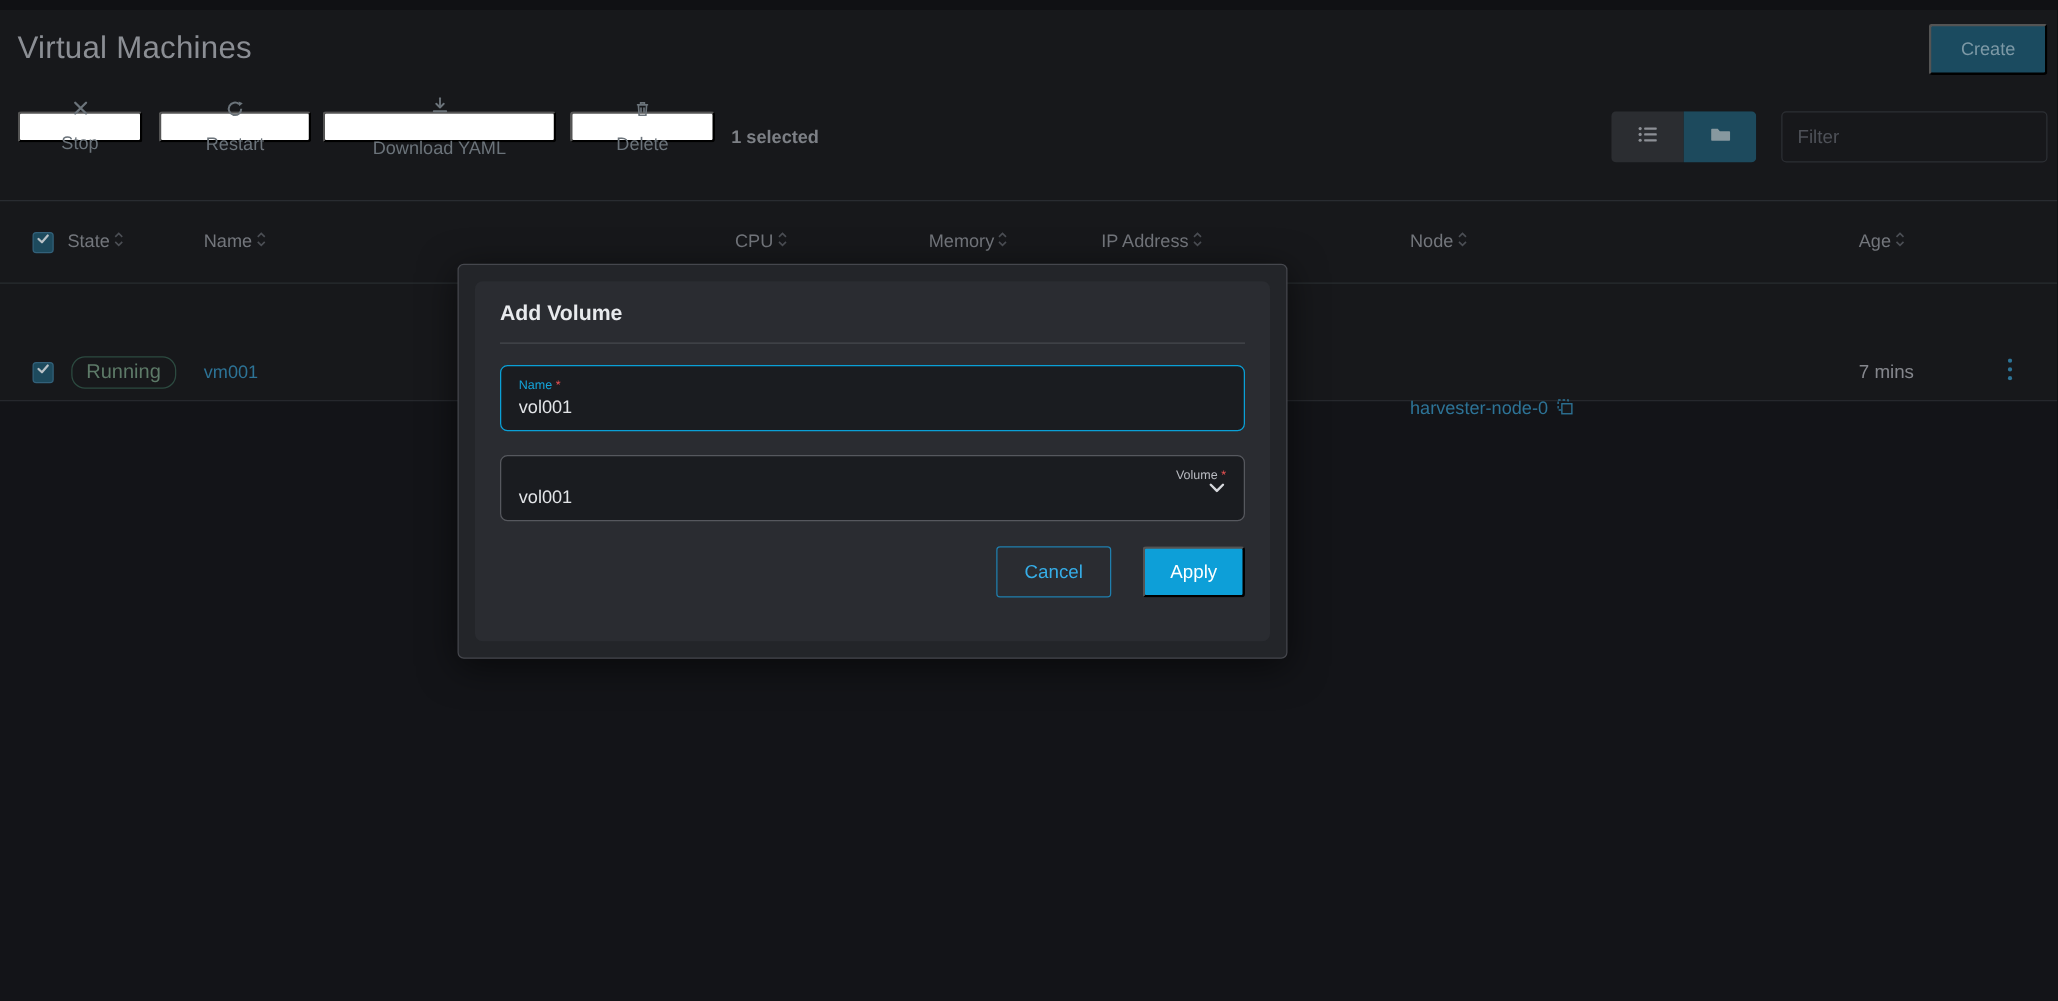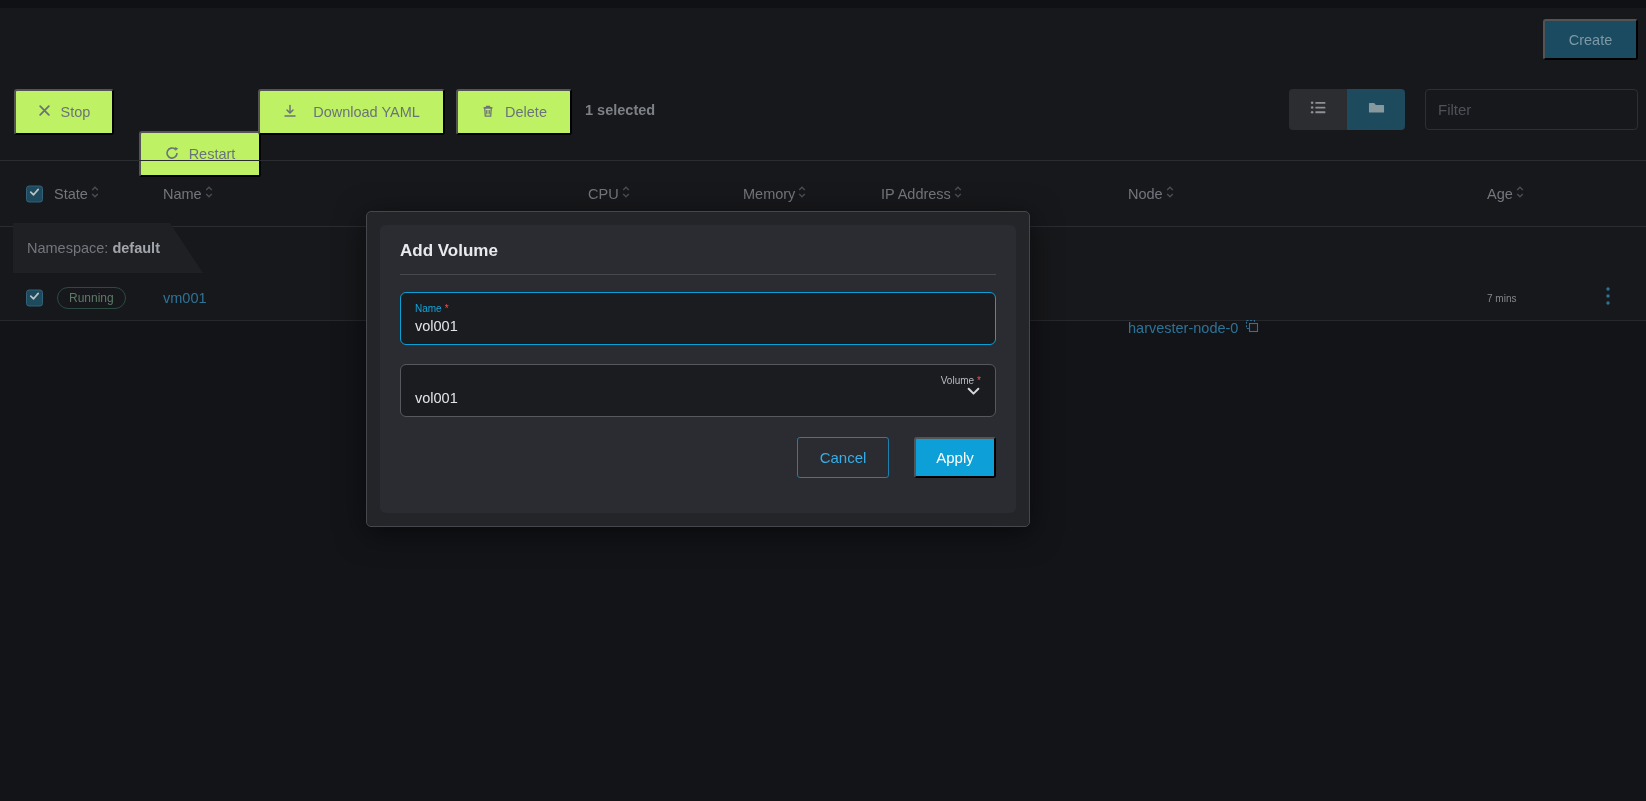--- a/index.html
+++ b/index.html
@@ -11,23 +11,23 @@
   }
   .topstrip { position:absolute; left:0; top:0; width:100%; height:8px; background:#101114; }
   .top-block { position:absolute; left:0; top:8px; width:100%; height:313px; background:#17181b; }
 
   
   .page-title { position:absolute; left:14px; top:16px; font-size:25px; font-weight:400; color:#8b8e94; letter-spacing:.2px; }
   .btn { display:flex; align-items:center; justify-content:center; gap:10px; border-radius:3px; cursor:pointer; font-size:14.5px; }
   .create-btn { position:absolute; right:8px; top:11px; width:95px; height:41px; background:#1b4b60; color:#7d99a6; }
 
   
-  .bulk-btn { position:absolute; top:81px; height:46px; background:#bef264; color:#6b737a; }
+  .bulk-btn { position:absolute; top:81px; height:25px; background:#ffffff; color:#6b737a;flex-direction:column; }
   .bulk-stop { left:14px; width:100px; }
-  .bulk-restart { left:139px; width:122px;margin-top:42px; }
+  .bulk-restart { left:127px; width:122px; }
   .bulk-yaml { left:258px; width:187px;gap:16px; }
   .bulk-delete { left:456px; width:116px;text-align:right; }
   .selected-count { position:absolute; left:585px; top:81px; height:41px; display:flex; align-items:center; color:#7d8086; font-size:14.5px; font-weight:600; }
   .view-toggle { position:absolute; left:1289px; top:81px; width:116px; height:41px; display:flex; border-radius:4px; overflow:hidden; }
   .view-seg { flex:1; display:flex; align-items:center; justify-content:center; cursor:pointer; }
   .view-list { background:#2b2d31; }
   .view-folder { background:#1d4a5d; }
   .filter-box { position:absolute; left:1425px; top:81px; width:213px; height:41px; background:transparent; border:1px solid #2c2f34; border-radius:4px; color:#9a9da3; font-size:15px; padding:17px 12px; outline:none; font-family:"Liberation Sans", sans-serif; }
   .filter-box::placeholder { color:#4e5158; }
 
@@ -36,23 +36,23 @@
   .cell { position:absolute; top:50%; transform:translateY(-50%); display:flex; align-items:center; gap:3px; }
   .th-label { color:#73767c; font-size:14.5px; font-weight:500; }
   .checkbox { width:17px; height:17px; background:#1d4a5d; border:1px solid #33617a; border-radius:3px; display:flex; align-items:center; justify-content:center; cursor:pointer; }
 
   .group-row { position:absolute; left:0; top:215px; width:100%; height:50px; }
   .group-tab { position:absolute; left:13px; top:0; width:190px; height:50px; background:#1e2024; clip-path:polygon(0 0, 157px 0, 190px 100%, 0 100%); }
   .group-label { position:absolute; left:27px; top:50%; transform:translateY(-50%); font-size:14.5px; color:#73767c; }
   .group-label b { color:#a2a5ab; font-weight:700; }
 
   .vm-row { position:absolute; left:0; top:267px; width:100%; height:46px; border-bottom:1px solid #26282d; }
-  .badge-state { position:absolute; left:57px; top:50%; transform:translateY(-50%); border:1px solid #2c4a40; color:#5d7a68; font-size:12px; border-radius:11px; padding:3px 11px; }
+  .badge-state { position:absolute; left:57px; top:50%; transform:translateY(-50%); border:1px solid #2c4a40; color:#5d7a68; font-size:16px; border-radius:11px; padding:3px 11px; }
   .link { color:#2d7396; font-size:14.5px; cursor:pointer; text-decoration:none; }
-  .age-text { color:#85878d; font-size:10px; }
+  .age-text { color:#85878d; font-size:15px; }
   .kebab { position:absolute; left:1598px; top:50%; transform:translateY(-50%); padding:4px 8px; cursor:pointer; }
 
   
   .modal { position:absolute; left:366px; top:211px; width:664px; height:316px; background:#232529; border:1px solid #45474d; border-radius:5px; box-shadow:0 6px 30px rgba(0,0,0,.55); }
   .modal-inner { position:absolute; left:13px; right:13px; top:13px; bottom:13px; background:#2a2c31; border-radius:6px; padding:16px 20px; }
   .modal-title { color:#e8eaed; font-size:17px; font-weight:600; }
   .modal-divider { border:none; border-top:1px solid #46484e; margin-top:13px; }
   .field { position:relative; border-radius:6px; background:#1a1c20; padding:10px 14px; }
   .field-name { margin-top:17px; border:1.5px solid #0aa0d6; }
   .field-volume { margin-top:19px; border:1px solid #56585e; cursor:pointer; }
@@ -67,20 +67,21 @@
   .cancel-btn { width:92px; height:41px; background:transparent; border:1px solid #1f7fae; color:#36aee8; font-size:15px; }
   .apply-btn { width:82px; height:41px; background:#0d9fd8; color:#ffffff; font-size:15px; font-weight:500; }
 </style>
 </head>
 <body>
 
 <div class="screen">
   <div class="topstrip"></div>
   <div class="top-block">
 
+    <div class="page-title">Virtual Machines</div>
     <button class="btn create-btn">Create</button>
 
     <button class="btn bulk-btn bulk-stop">
       <span>
         <svg viewBox="0 0 12 12" width="13" height="13">
             <path d="M2 2 L10 10 M10 2 L2 10" stroke="#6b737a" stroke-width="1.7" stroke-linecap="round" fill="none"></path>
           </svg>
       </span>
       <span>Stop</span>
     </button>
@@ -191,27 +192,20 @@
       </div>
       <div class="cell" style="left:1487px;">
         <span class="th-label">Age</span>
         <span><svg viewBox="0 0 8 14" width="8" height="14" fill="none" stroke="#4b4e54" stroke-width="1.3">
               <path d="M1.2 5 L4 2.2 L6.8 5"></path>
               <path d="M1.2 9 L4 11.8 L6.8 9"></path>
             </svg></span>
       </div>
     </div>
 
-    <div class="group-row">
-      <div class="group-tab"></div>
-      <div class="group-label">
-        <span>Namespace:</span>
-        <b>default</b>
-      </div>
-    </div>
 
     <div class="vm-row">
       <div class="cell" style="left:26px;">
         <div class="checkbox">
           <span><svg viewBox="0 0 14 14" width="13" height="13">
                 <path d="M3 7.2 L6 10 L11 4.2" stroke="#b9c2c7" stroke-width="1.9" fill="none" stroke-linecap="round" stroke-linejoin="round"></path>
               </svg></span>
         </div>
       </div>
       <div class="badge-state">Running</div>

